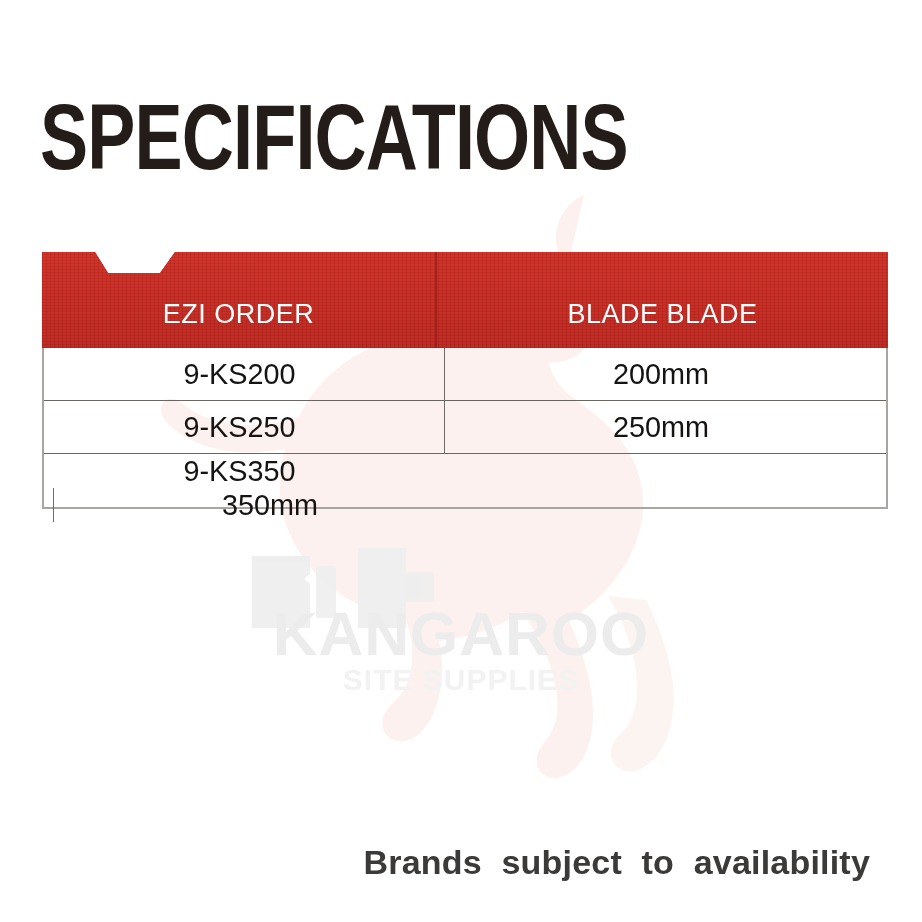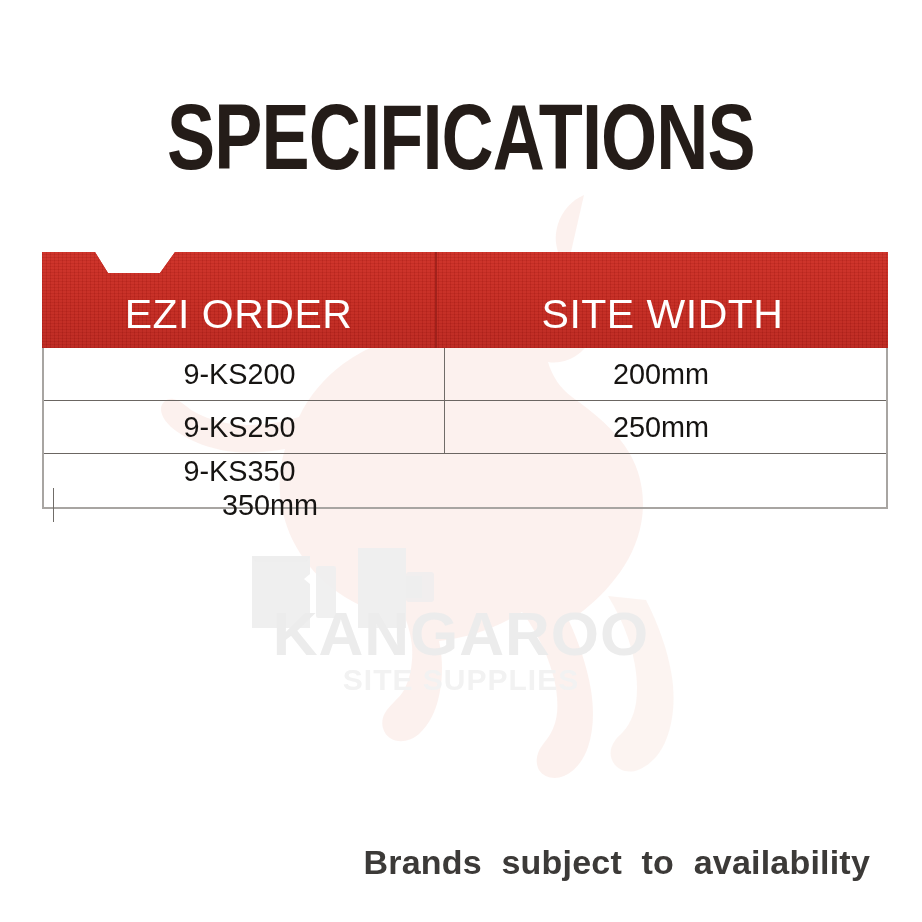--- a/index.html
+++ b/index.html
@@ -38,21 +38,21 @@
     font-weight: bold;
     letter-spacing: 1px;
   }
 
   
   #title {
     position: absolute;
     left: 0;
     top: 92px;
     width: 922px;
-    text-align: center;
+    text-align: left;
     z-index: 3;
   }
   #title .txt {
     display: inline-block;
     font-family: "Liberation Sans Narrow", "Liberation Sans", sans-serif;
     font-weight: bold;
     font-size: 82px;
     line-height: 82px;
     letter-spacing: -1px;
     color: #241c18;
@@ -97,21 +97,21 @@
         100% 0,
         100% 100%,
         0 100%);
     display: flex;
   }
   #table-header .hcell {
     display: flex;
     align-items: center;
     justify-content: center;
     color: #ffffff;
-    font-size: 41px;
+    font-size: 27px;
     font-weight: normal;
     letter-spacing: 0.5px;
     padding-top: 28px;
     box-sizing: border-box;
   }
   #table-header .hcell.left  { width: 393px; }
   #table-header .hcell.right {
     width: 453px;
     border-left: 2px solid rgba(150,30,24,0.75);
   }
@@ -238,21 +238,21 @@
   </div>
 
   <div id="title">
     <span class="txt">SPECIFICATIONS</span>
   </div>
 
   <div id="spec-table">
 
     <div id="table-header">
       <div class="hcell left">EZI ORDER</div>
-      <div class="hcell right">SITE WIDTH</div>
+      <div class="hcell right">BLADE BLADE</div>
     </div>
 
     <div id="table-body">
 
       <div class="spec-row">
         <div class="cell left">9-KS200</div>
         <div class="cell right">200mm</div>
       </div>
 
       <div class="spec-row">

